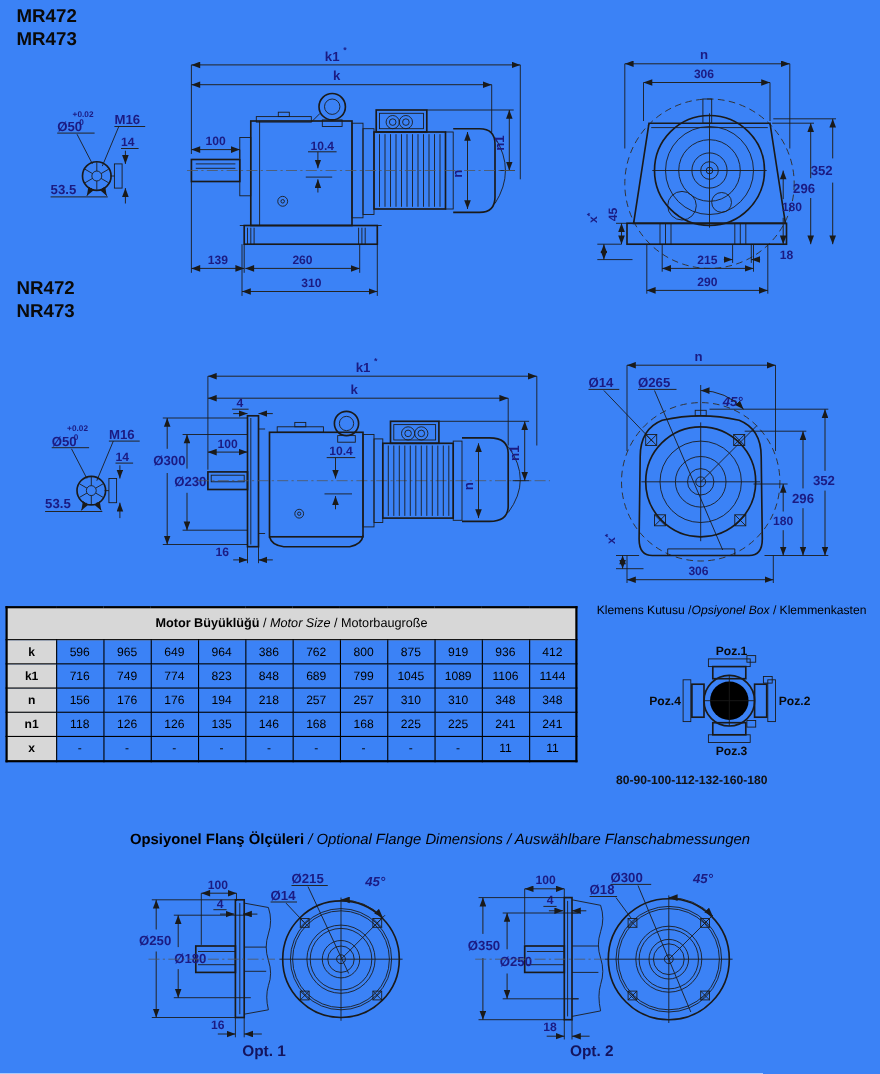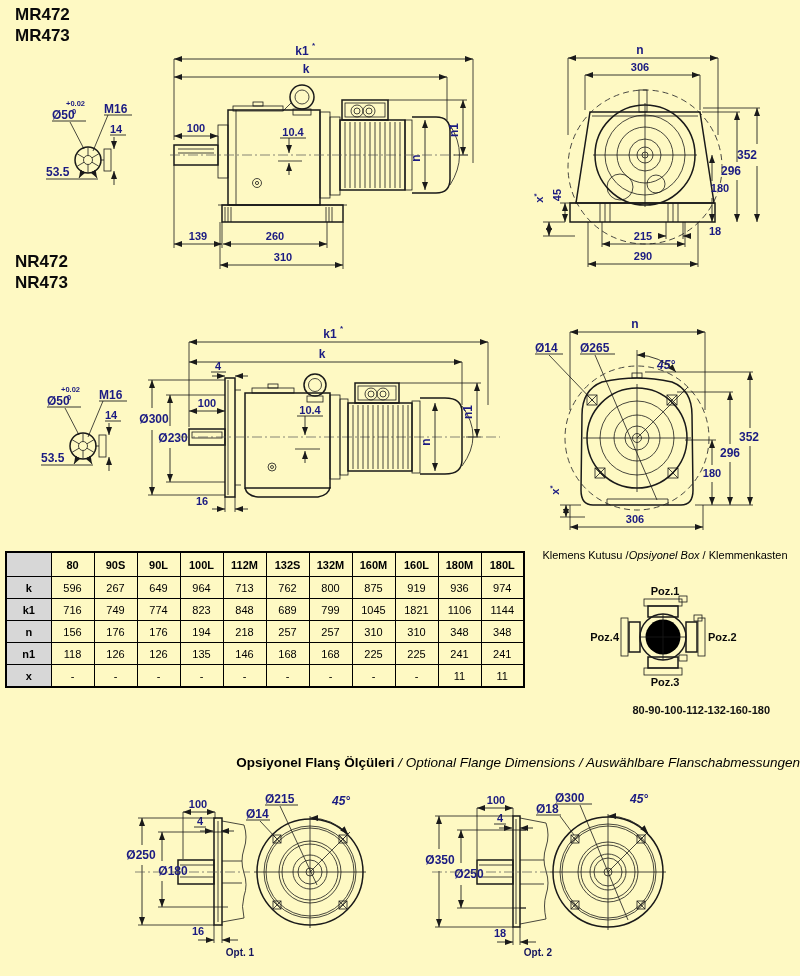--- a/index.html
+++ b/index.html
@@ -1,27 +1,27 @@
 <!DOCTYPE html>
 <html><head>
 <meta charset="utf-8">
 <style>
   html,body{margin:0;padding:0;background:#fff;}
-  .page{position:relative;width:800px;height:976px;background:#fef9c3;overflow:hidden;
+  .page{position:relative;width:800px;height:976px;background:#3b82f6;overflow:hidden;
         font-family:"Liberation Sans",sans-serif;color:#000;}
   .abs{position:absolute;}
   .model-title{font-weight:bold;font-size:17px;line-height:21px;color:#0a0a0a;}
   .sec-title{font-size:11px;white-space:nowrap;}
   .sec-title .b{font-weight:normal;margin-top:20px;}
   .sec-title .i{font-style:italic;}
   .flange-title{font-size:13.5px;text-align:center;width:800px;}
   .flange-title .b{font-weight:bold;}
   .flange-title .i{font-style:italic;}
-  .opt-label{font-weight:bold;font-size:10px;color:#14145e;text-align:center;width:110px;}
-  .sizes-line{font-weight:bold;font-size:11px;text-align:right;width:210px;color:#111;}
+  .opt-label{font-weight:bold;font-size:14px;color:#14145e;text-align:center;width:110px;}
+  .sizes-line{font-weight:bold;font-size:11px;text-align:left;width:210px;color:#111;}
   svg{position:absolute;left:0;top:0;}
   svg text{font-family:"Liberation Sans",sans-serif;}
   .dim{font-weight:bold;font-size:11px;fill:#1b1b82;}
   .dim12{font-weight:bold;font-size:12px;fill:#1b1b82;}
   .dim8{font-weight:bold;font-size:8px;fill:#1b1b82;}
   .dim7{font-weight:bold;font-size:7.5px;fill:#1b1b82;}
   .it{font-style:italic;}
   .lbl{font-weight:bold;font-size:11px;fill:#0a0a0a;}
   .o{stroke:#1a1a1a;stroke-width:1.5;fill:none;}
   .t{stroke:#1a1a1a;stroke-width:0.8;fill:none;}
@@ -626,59 +626,48 @@
       <path class="d" d="M188,31 A56,56 0 0 1 228,48" marker-start="url(#as)" marker-end="url(#ae)"></path>
     </g>
   </svg>
 
   <table class="mtable">
     <colgroup>
         <col style="width:45px">
         <col span="11" style="width:43px">
       </colgroup>
     <tbody>
-    <tr class="hrow">
-      <td class="lab"></td>
-      <td>80</td>
-      <td>90S</td>
-      <td>90L</td>
-      <td>100L</td>
-      <td>112M</td>
-      <td>132S</td>
-      <td>132M</td>
-      <td>160M</td>
-      <td>160L</td>
-      <td>180M</td>
-      <td>180L</td>
+        <tr>
+      <td class="ttl" colspan="12"><span class="b">Motor Büyüklüğü</span><span> / </span><span class="i">Motor Size</span><span> / </span><span>Motorbaugroße</span></td>
     </tr>
     <tr class="trow">
       <td class="lab">k</td>
       <td>596</td>
-          <td>267</td>
+          <td>965</td>
           <td>649</td>
           <td>964</td>
-          <td>713</td>
+          <td>386</td>
           <td>762</td>
           <td>800</td>
           <td>875</td>
           <td>919</td>
           <td>936</td>
-          <td>974</td>
+          <td>412</td>
     </tr>
     <tr class="trow">
       <td class="lab">k1</td>
       <td>716</td>
           <td>749</td>
           <td>774</td>
           <td>823</td>
           <td>848</td>
           <td>689</td>
           <td>799</td>
           <td>1045</td>
-          <td>1821</td>
+          <td>1089</td>
           <td>1106</td>
           <td>1144</td>
     </tr>
     <tr class="trow">
       <td class="lab">n</td>
       <td>156</td>
           <td>176</td>
           <td>176</td>
           <td>194</td>
           <td>218</td>
@@ -718,20 +707,20 @@
           <td>11</td>
     </tr>
   </tbody>
     </table>
 
   <div class="abs sec-title" style="left:530px;top:549px;width:270px;text-align:center;">
     <span class="b">Klemens Kutusu</span><span> /</span><span class="i">Opsiyonel Box</span><span> / </span><span>Klemmenkasten</span>
   </div>
   <div class="abs sizes-line" style="left:560px;top:704px;">80-90-100-112-132-160-180</div>
 
-  <div class="abs flange-title" style="left:0;top:755px;text-align:right;">
+  <div class="abs flange-title" style="left:0;top:755px;">
     <span class="b">Opsiyonel Flanş Ölçüleri</span><span class="i"> / </span><span class="i">Optional Flange Dimensions</span><span class="i"> / </span><span class="i">Auswählbare Flanschabmessungen</span>
   </div>
 
   <div class="abs opt-label" style="left:185px;top:947px;">Opt. 1</div>
   <div class="abs opt-label" style="left:483px;top:947px;">Opt. 2</div>
 
 </div>
 
 </body></html>

